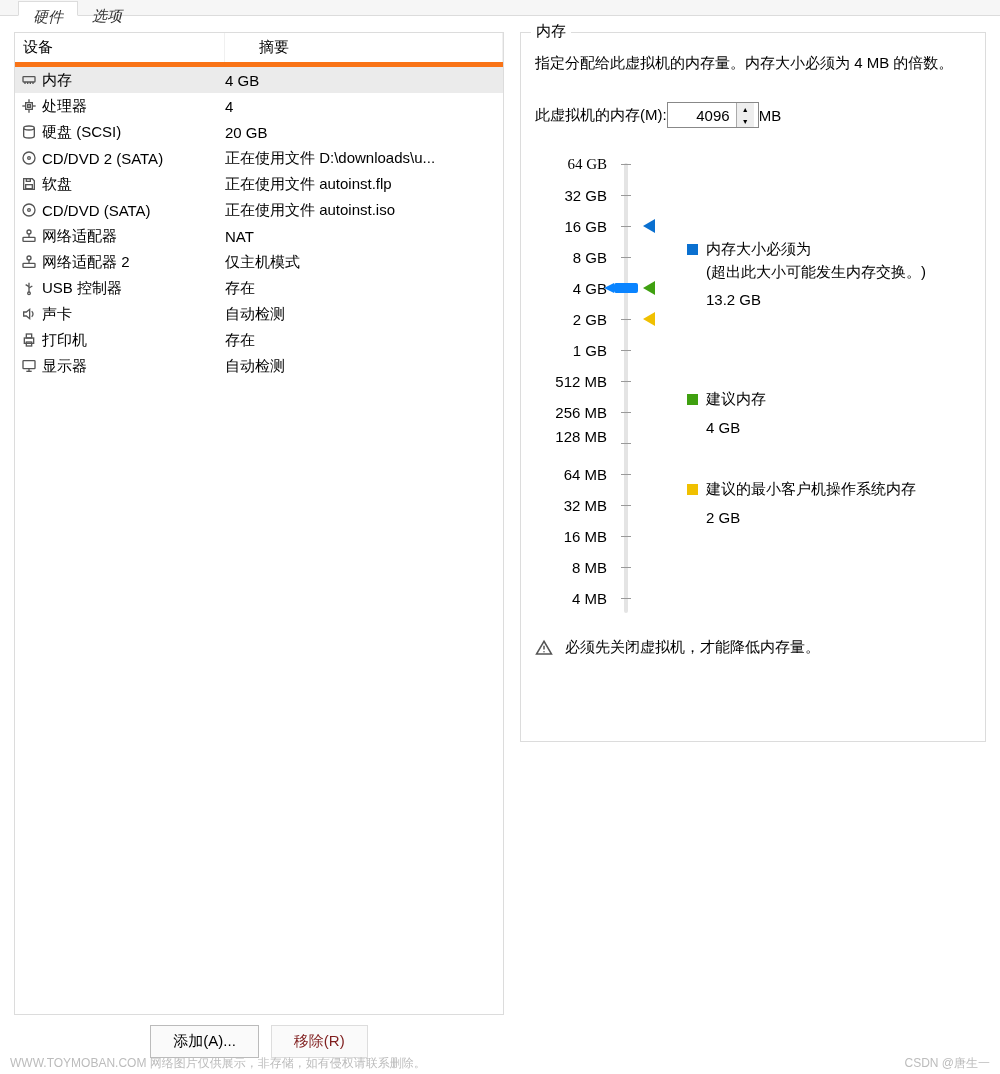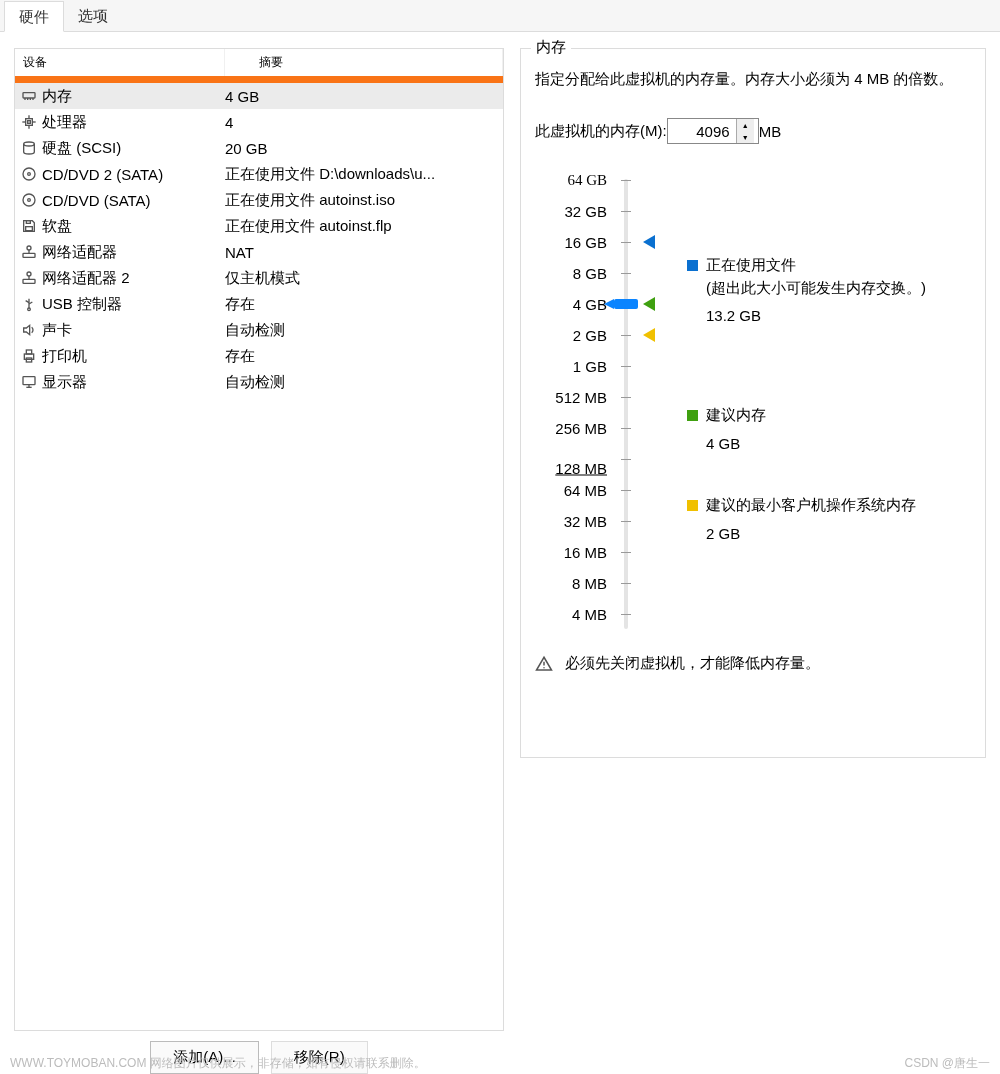--- a/index.html
+++ b/index.html
@@ -11,22 +11,23 @@
       width: 1000px;
       height: 1074px;
       overflow: hidden;
       position: relative;
     }
     
     .tabs {
       display: flex;
       border-bottom: 1px solid #dcdcdc;
       background: #f6f6f6;
-      padding-left: 4px;
-      height: 32px;
+      padding-left: 18px;
+      height: 16px;
+      font-style: italic;
     }
     .tab {
       padding: 6px 14px 4px;
       cursor: default;
       font-size: 15px;
       color: #333;
       position: relative;
       top: 1px;
     }
     .tab.active {
@@ -64,22 +65,22 @@
       top: -11px;
       left: 10px;
       background: #fff;
       padding: 0 5px;
       font-size: 15px;
     }
     
     .hw-header {
       display: flex;
       background: #fff;
-      border-bottom: 7px solid #f97316;
-      font-size: 12px;
+      border-bottom: 5px solid #f97316;
+      font-size: 15px;
     }
     .hw-header > div {
       padding: 5px 8px;
       font-weight: normal;
       border-right: 1px solid #f0f0f0;
     }
     .hw-device { width: 210px; flex-shrink: 0; }
     .hw-summary { flex: 1; margin-left: 26px; }
     .hw-rows { flex: 0 0 auto; }
     .hw-row {
@@ -113,21 +114,21 @@
       width: 490px;
       margin-left: 14px;
     }
     .btn {
       padding: 6px 22px;
       border: 1px solid #bbb;
       background: #fafafa;
       font-size: 15px;
       cursor: default;
     }
-    .btn.disabled { color: #000000; border-color: #ddd; }
+    .btn.disabled { color: #7f1d1d; border-color: #ddd; }
     
     .mem-desc { font-size: 15px; line-height: 1.55; }
     .mem-input-row {
       display: flex;
       align-items: center;
       margin-top: 28px;
       font-size: 15px;
     }
     .spinbox {
       display: flex;
@@ -344,40 +345,40 @@
               </svg>
             </span>
         <span>CD/DVD 2 (SATA)</span>
       </div>
       <div class="col-summary">正在使用文件 D:\downloads\u...</div>
         </div>
         <div class="hw-row">
       <div class="col-device">
         <span class="hw-icon">
               <svg width="16" height="16" viewBox="0 0 24 24" fill="none" stroke="#555" stroke-width="2">
-                <circle cx="12" cy="12" r="9"></circle>
-                <circle cx="12" cy="12" r="2"></circle>
-              </svg>
-            </span>
-        <span>CD/DVD (SATA)</span>
-      </div>
-      <div class="col-summary">正在使用文件 autoinst.iso</div>
-        </div>
-        <div class="hw-row">
-      <div class="col-device">
-        <span class="hw-icon">
-              <svg width="16" height="16" viewBox="0 0 24 24" fill="none" stroke="#555" stroke-width="2">
                 <path d="M4 4 H17 L20 7 V20 H4 Z"></path>
                 <rect x="7" y="13" width="10" height="6"></rect>
                 <rect x="8" y="4" width="6" height="4"></rect>
               </svg>
             </span>
         <span>软盘</span>
       </div>
       <div class="col-summary">正在使用文件 autoinst.flp</div>
+        </div>
+        <div class="hw-row">
+      <div class="col-device">
+        <span class="hw-icon">
+              <svg width="16" height="16" viewBox="0 0 24 24" fill="none" stroke="#555" stroke-width="2">
+                <circle cx="12" cy="12" r="9"></circle>
+                <circle cx="12" cy="12" r="2"></circle>
+              </svg>
+            </span>
+        <span>CD/DVD (SATA)</span>
+      </div>
+      <div class="col-summary">正在使用文件 autoinst.iso</div>
         </div>
         <div class="hw-row">
       <div class="col-device">
         <span class="hw-icon">
               <svg width="16" height="16" viewBox="0 0 24 24" fill="none" stroke="#555" stroke-width="2">
                 <rect x="3" y="14" width="18" height="6" rx="1"></rect>
                 <circle cx="12" cy="6" r="3"></circle>
                 <line x1="12" y1="9" x2="12" y2="14"></line>
               </svg>
             </span>
@@ -473,21 +474,21 @@
         <div class="slider-labels" id="slider-labels">
             <div class="lbl" style="top: 6px; font-family: Liberation Serif, serif;">64 GB</div>
             <div class="lbl" style="top: 37px;">32 GB</div>
             <div class="lbl" style="top: 68px;">16 GB</div>
             <div class="lbl" style="top: 99px;">8 GB</div>
             <div class="lbl" style="top: 130px;">4 GB</div>
             <div class="lbl" style="top: 161px;">2 GB</div>
             <div class="lbl" style="top: 192px;">1 GB</div>
             <div class="lbl" style="top: 223px;">512 MB</div>
             <div class="lbl" style="top: 254px;">256 MB</div>
-            <div class="lbl" style="top: 294px; text-decoration: underline;">128 MB</div>
+            <div class="lbl" style="top: 278px;">128 MB</div>
             <div class="lbl" style="top: 316px;">64 MB</div>
             <div class="lbl" style="top: 347px;">32 MB</div>
             <div class="lbl" style="top: 378px;">16 MB</div>
             <div class="lbl" style="top: 409px;">8 MB</div>
             <div class="lbl" style="top: 440px;">4 MB</div>
           </div>
         <div class="slider-track-wrap" id="slider-track-wrap">
           <div class="slider-track"></div>
         <div class="slider-tick" style="top: 6px;"></div>
             <div class="slider-tick" style="top: 37px;"></div>
@@ -505,21 +506,21 @@
             <div class="slider-tick" style="top: 409px;"></div>
             <div class="slider-tick" style="top: 440px;"></div>
             <div class="slider-handle" style="top: 130px;"></div>
           </div>
         <div class="slider-markers" id="slider-markers">
             <div class="marker blue" style="top: 68px;"></div>
             <div class="marker green" style="top: 130px;"></div>
             <div class="marker yellow" style="top: 161px;"></div>
           </div>
         <div class="mem-legend" id="mem-legend">
-            <div class="item" style="top: 80px;"><span class="sq blue"></span><span>正在使用文件</span><br><span style="margin-left:19px">(超出此大小可能发生内存交换。)</span><span class="val">13.2 GB</span></div>
+            <div class="item" style="top: 80px;"><span class="sq blue"></span><span>内存大小必须为</span><br><span style="margin-left:19px">(超出此大小可能发生内存交换。)</span><span class="val">13.2 GB</span></div>
             <div class="item" style="top: 230px;"><span class="sq green"></span><span>建议内存</span><span class="val">4 GB</span></div>
             <div class="item" style="top: 320px;"><span class="sq yellow"></span><span>建议的最小客户机操作系统内存</span><span class="val">2 GB</span></div>
           </div>
       </div>
 
       <div class="warn">
         <span class="warn-icon">
           <svg width="18" height="18" viewBox="0 0 24 24">
               <path fill="none" stroke="#555" stroke-width="2" d="M12 3 L22 20 H2 Z"></path>
               <line x1="12" y1="9" x2="12" y2="14" stroke="#555" stroke-width="2"></line>

